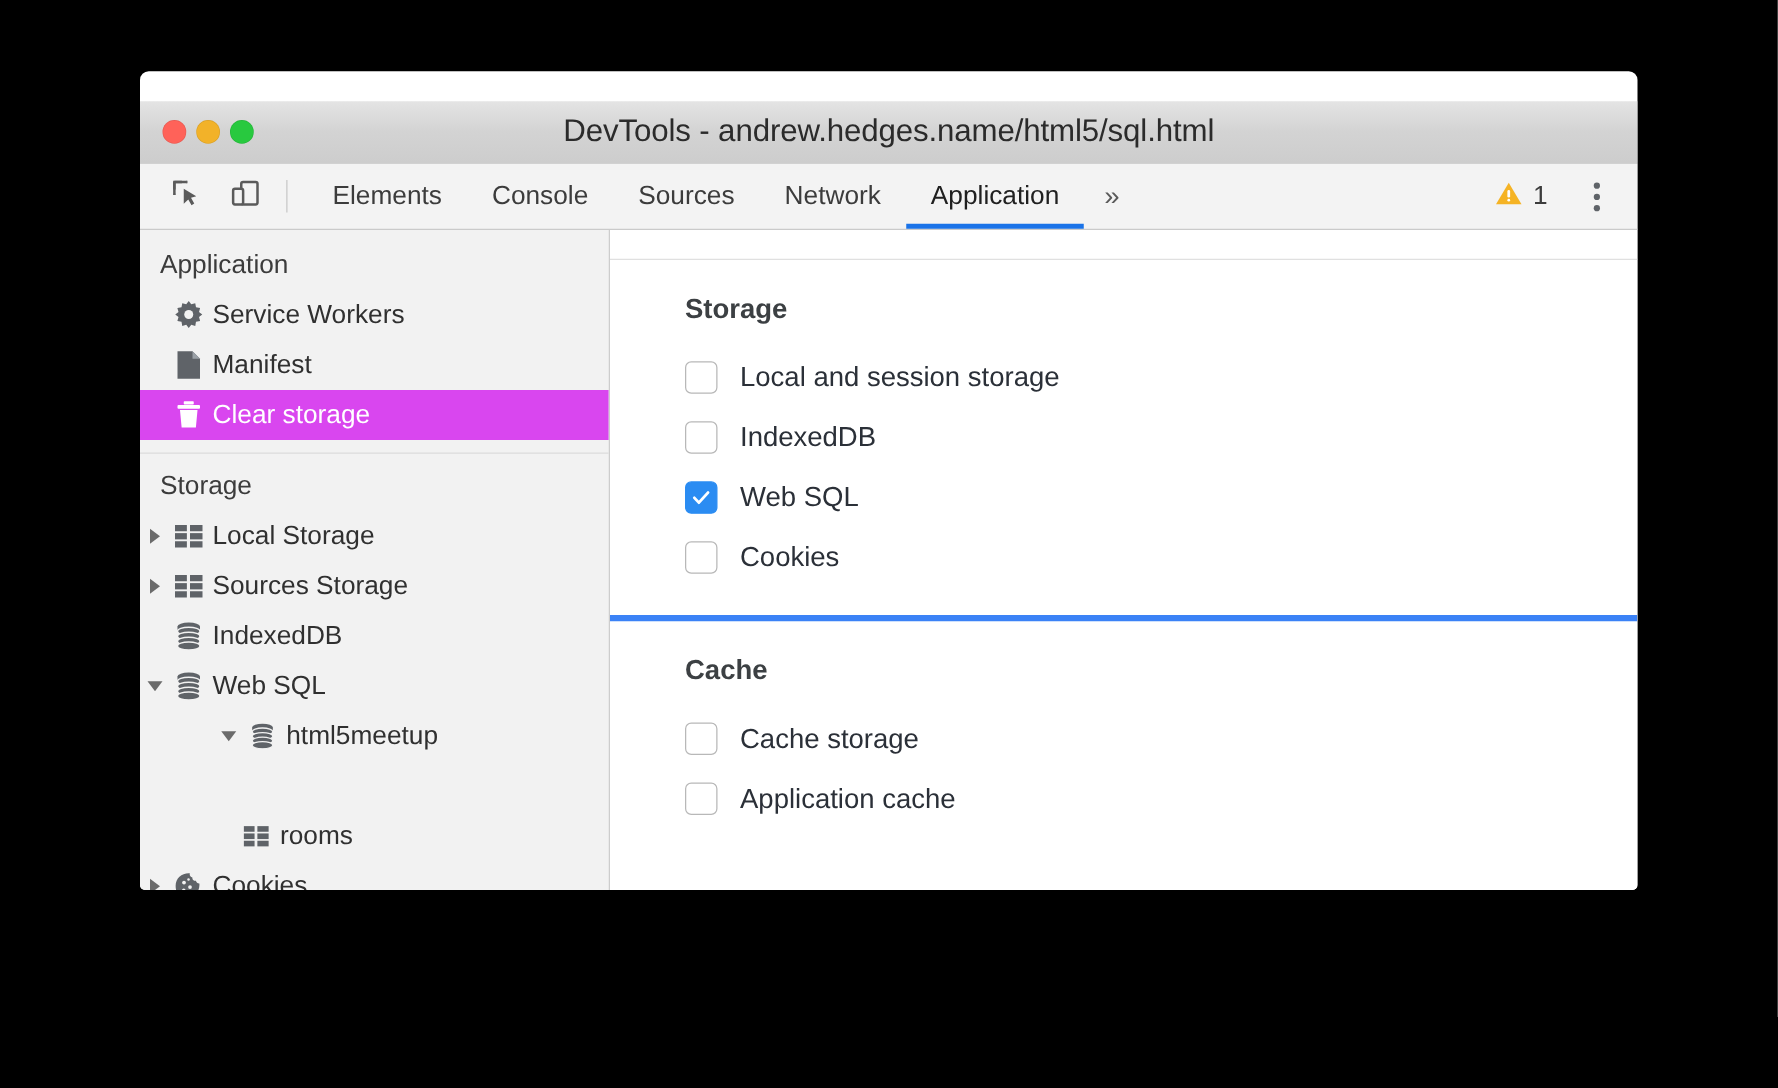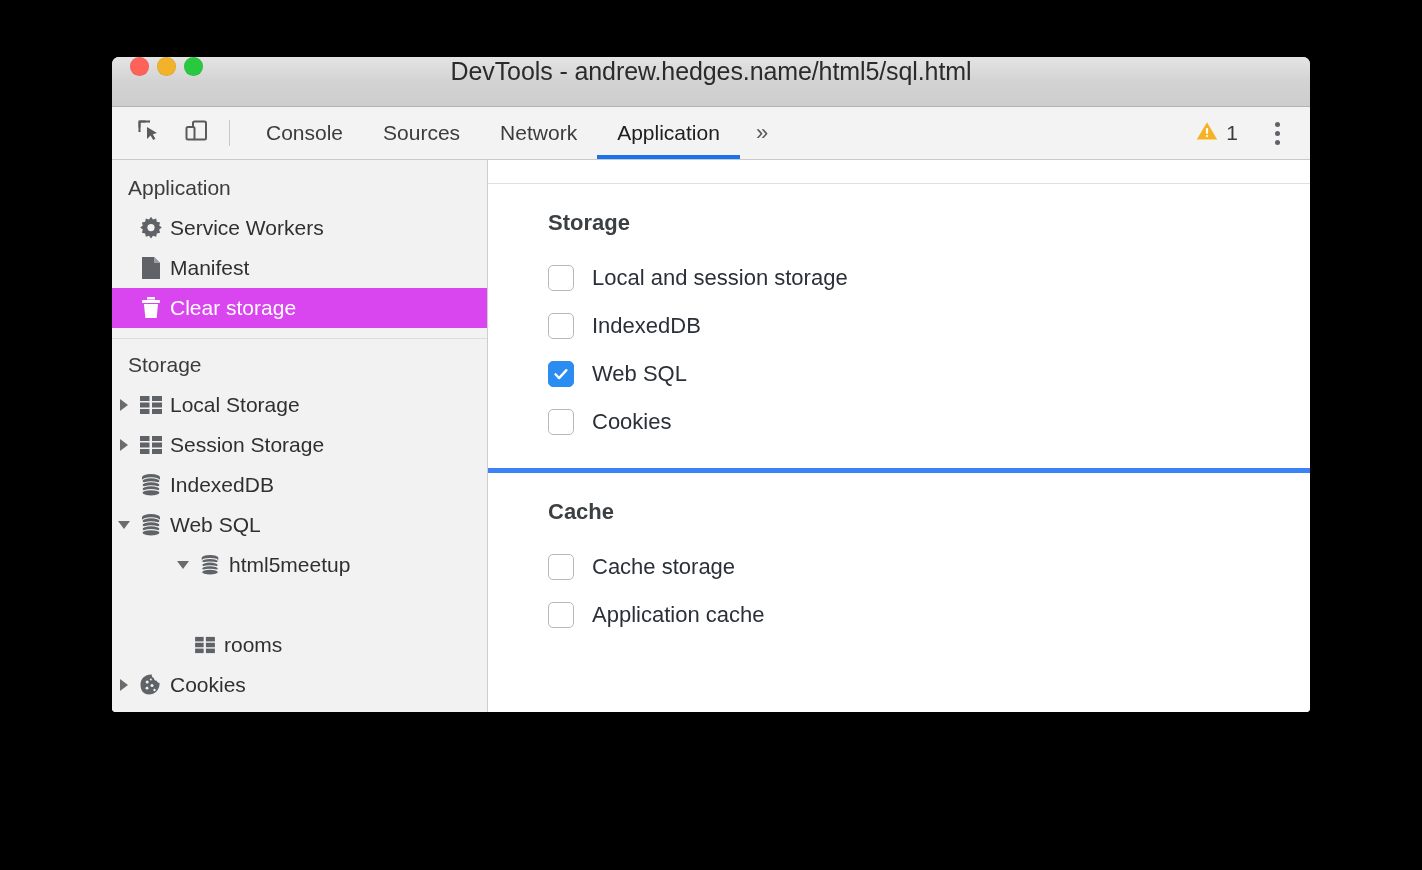--- a/index.html
+++ b/index.html
@@ -18,21 +18,21 @@
     overflow: hidden;
     display: flex;
     flex-direction: column;
   }
   
   #titlebar {
     position: relative;
     height: 50px; flex: 0 0 50px;
     background: linear-gradient(to bottom, #e4e4e4 0%, #d3d3d3 50%, #cdcdcd 100%);
     border-bottom: 1px solid #b4b4b4;
-    display: flex; align-items: flex-start;
+    display: flex; align-items: center; margin-top: 24px;
   }
   .lights { display: flex; gap: 8px; margin-left: 18px; }
   .light { width: 19px; height: 19px; border-radius: 50%; }
   .light.red    { background: #ff6259; box-shadow: inset 0 0 0 0.5px rgba(0,0,0,.10); }
   .light.yellow { background: #f2b229; box-shadow: inset 0 0 0 0.5px rgba(0,0,0,.10); }
   .light.green  { background: #28c93f; box-shadow: inset 0 0 0 0.5px rgba(0,0,0,.10); }
   #window-title {
     position: absolute; left: 0; right: 0; text-align: center;
     font-size: 25px; color: #2b2b2b; letter-spacing: -0.1px;
     pointer-events: none;
@@ -144,20 +144,23 @@
       <span>
         <svg width="26" height="26" viewBox="0 0 26 26">
           <rect x="10" y="3.5" width="13" height="18" rx="1.5" fill="none" stroke="#5a5a5a" stroke-width="2"></rect>
           <rect x="3.5" y="9" width="8" height="12.5" rx="1.5" fill="#f3f3f3" stroke="#5a5a5a" stroke-width="2"></rect>
         </svg>
       </span>
     </div>
     <div class="vdiv"></div>
     <div id="tabs">
       <div class="tab">
+        <span>Elements</span>
+      </div>
+      <div class="tab">
         <span>Console</span>
       </div>
       <div class="tab">
         <span>Sources</span>
       </div>
       <div class="tab">
         <span>Network</span>
       </div>
       <div class="tab active">
         <span>Application</span>
@@ -258,21 +261,21 @@
         <span class="ico">
           <svg width="24" height="20" viewBox="0 0 24 20">
             <rect x="1" y="1" width="9.5" height="5" fill="#5f6368"></rect>
               <rect x="13" y="1" width="10" height="5" fill="#5f6368"></rect>
             <rect x="1" y="7.5" width="9.5" height="5" fill="#5f6368"></rect>
               <rect x="13" y="7.5" width="10" height="5" fill="#5f6368"></rect>
             <rect x="1" y="14" width="9.5" height="5" fill="#5f6368"></rect>
               <rect x="13" y="14" width="10" height="5" fill="#5f6368"></rect>
           </svg>
         </span>
-        <span class="lbl">Session Storage</span>
+        <span class="lbl">Sources Storage</span>
       </div>
 
       <div class="tree-row">
         <span class="twisty"></span>
         <span class="ico">
           <svg width="24" height="24" viewBox="0 0 24 24">
             <ellipse cx="12" cy="4.2" rx="9" ry="3.2" fill="#5f6368"></ellipse>
             <rect x="3" y="4.2" width="18" height="3.6" fill="#5f6368"></rect>
             <ellipse cx="12" cy="8" rx="9" ry="3.2" fill="#5f6368" stroke="#f2f2f2" stroke-width="1.1"></ellipse>
             <ellipse cx="12" cy="12" rx="9" ry="3.2" fill="#5f6368" stroke="#f2f2f2" stroke-width="1.1"></ellipse>

